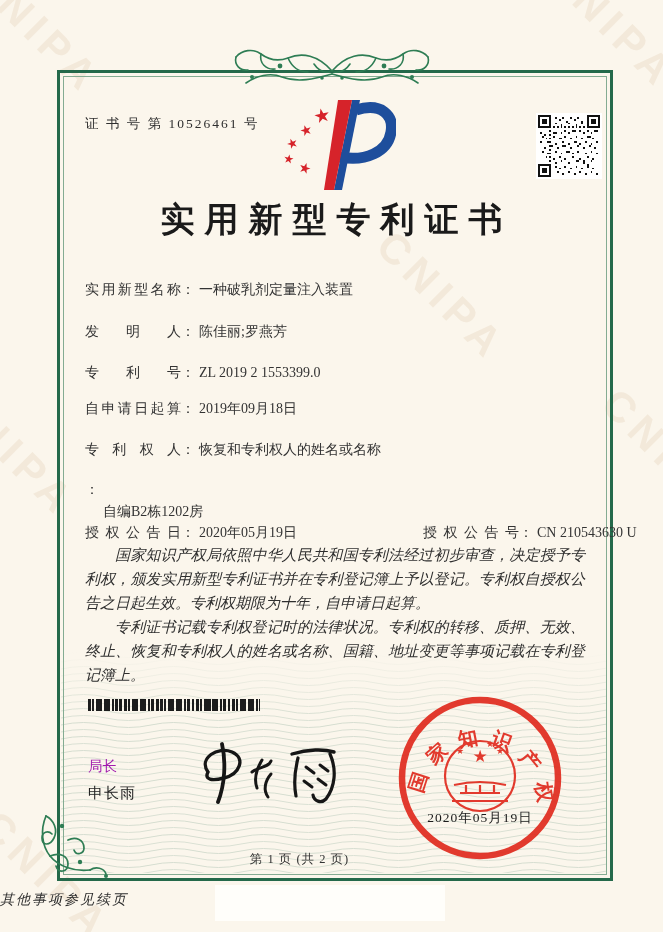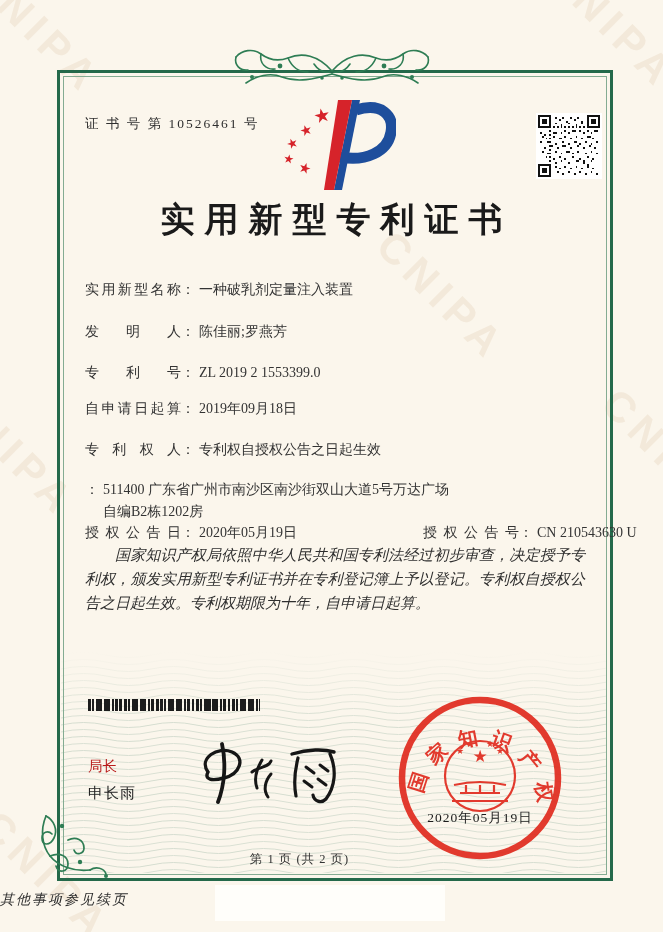--- a/index.html
+++ b/index.html
@@ -35,21 +35,21 @@
   .legal{position:absolute;left:85px;top:543px;width:500px;font-size:15px;line-height:24px;
          font-style:italic;color:#2e2e2e;text-align:justify;}
   .legal p{margin:0;text-indent:2em;}
   
   .barcode{position:absolute;left:88px;top:699px;width:172px;height:12px;
     background-image:
       repeating-linear-gradient(90deg,#1c1c1c 0 2px,rgba(0,0,0,0) 2px 4px),
       repeating-linear-gradient(90deg,#1c1c1c 0 3px,rgba(0,0,0,0) 3px 9px),
       repeating-linear-gradient(90deg,rgba(0,0,0,0) 0 5px,#1c1c1c 5px 6px,rgba(0,0,0,0) 6px 13px);}
   
-  .role{position:absolute;left:88px;top:757px;font-size:14.5px;color:#b91c1c;
+  .role{position:absolute;left:88px;top:757px;font-size:14.5px;color:#a21caf;
         font-family:"Liberation Sans","DejaVu Sans",sans-serif;}
   .signer{position:absolute;left:88px;top:784px;font-size:15px;color:#222;
         font-family:"Liberation Sans","DejaVu Sans",sans-serif;letter-spacing:1px;}
   .sig{position:absolute;left:192px;top:740px;}
   
   .seal{position:absolute;left:392px;top:690px;}
   
   .pagenum{position:absolute;left:0;top:851px;width:599px;text-align:center;
            font-size:12.5px;letter-spacing:1px;color:#333;}
   .contband{position:absolute;left:215px;top:885px;width:230px;height:36px;background:#FFFEFA;}
@@ -170,42 +170,43 @@
   <span class="fval">ZL 2019 2 1553399.0</span>
 </div>
 <div class="frow" style="top:398px">
   <span class="flabel">自申请日起算</span>
     <span class="fcolon">：</span>
   <span class="fval">2019年09月18日</span>
 </div>
 <div class="frow" style="top:439px">
   <span class="flabel">专利权人</span>
     <span class="fcolon">：</span>
-  <span class="fval">专利权自授权公告之日起生效</span>
+  <span class="fval">恢复和专利权人的姓名或名称</span>
 </div>
 <div class="frow" style="top:479px">
     <span class="fcolon">：</span>
   <span class="fval">
-    <span>511400 广东省广州市南沙区南沙街双山大道5号万达广场</span><br>
+    <br>
     <span class="addr2">自编B2栋1202房</span>
   </span>
 </div>
 <div class="frow" style="top:522px;width:520px">
   <span class="flabel">授权公告日</span>
     <span class="fcolon">：</span>
   <span class="fval">2020年05月19日</span>
   <span class="grp2">
     <span class="flabel">授权公告号</span>
       <span class="fcolon">：</span>
     <span class="fval">CN 210543630 U</span>
   </span>
 </div>
 
 <div class="legal">
   <p>国家知识产权局依照中华人民共和国专利法经过初步审查，决定授予专利权，颁发实用新型专利证书并在专利登记簿上予以登记。专利权自授权公告之日起生效。专利权期限为十年，自申请日起算。</p>
+  <p>专利证书记载专利权登记时的法律状况。专利权的转移、质押、无效、终止、恢复和专利权人的姓名或名称、国籍、地址变更等事项记载在专利登记簿上。</p>
 </div>
 
 <div class="barcode"></div>
 
 <div class="role">局长</div>
 <div class="signer">申长雨</div>
 <svg class="sig" width="150" height="75" viewBox="0 0 150 75" xmlns="http://www.w3.org/2000/svg">
   <g fill="none" stroke="#161616" stroke-linecap="round" stroke-linejoin="round">
     <path stroke-width="3.4" d="M16 32 C6 18 26 6 40 12 C54 18 48 34 32 38 C20 41 12 40 16 32"></path>
     <path stroke-width="3.8" d="M30 4 C34 22 33 44 26 62"></path>

